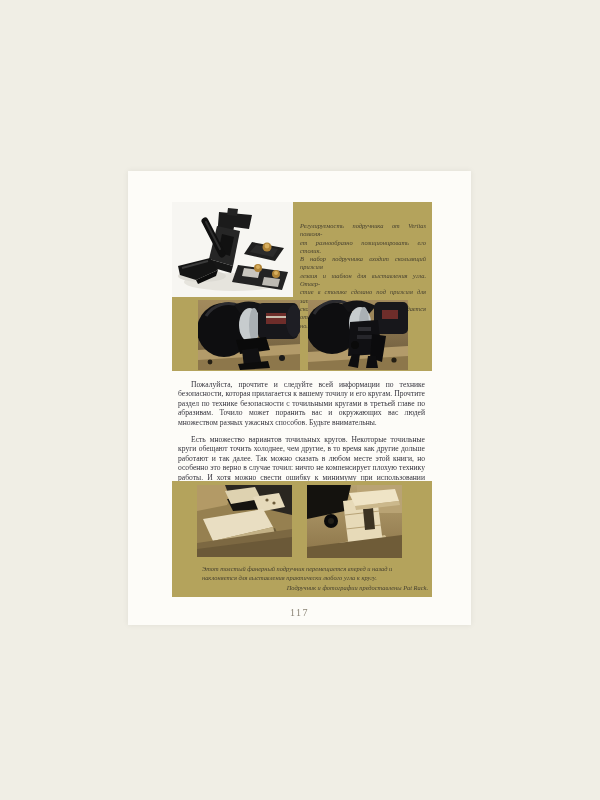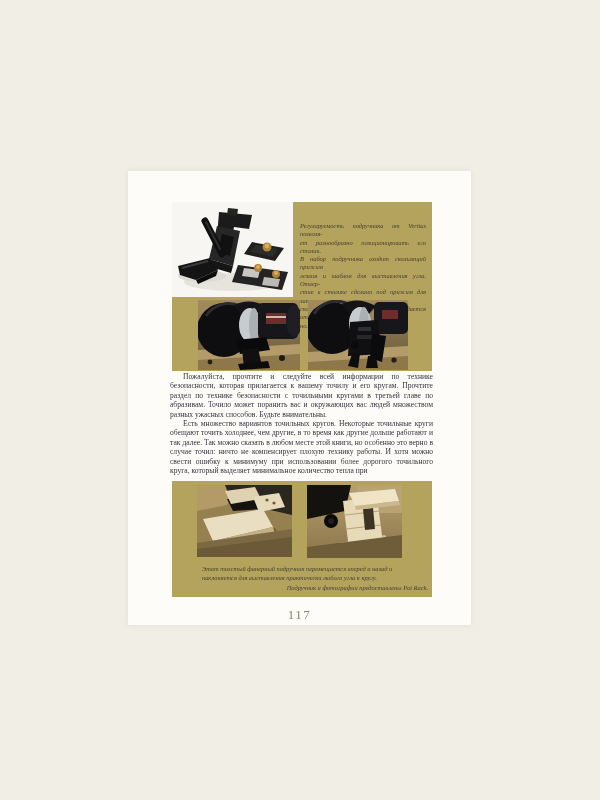--- a/index.html
+++ b/index.html
@@ -33,34 +33,34 @@
   .side-caption{
     position:absolute;left:128px;top:20px;width:126px;
     font-style:italic;font-size:6.4px;line-height:8.3px;
     color:#46402f;text-align:justify;
   }
   .body-text{
     position:absolute;left:42px;top:201px;width:263px;
     font-size:7.6px;line-height:9.4px;
     color:#35343d;text-align:justify;
   }
-  .body-text p{margin:0;text-indent:13px;}
+  .body-text p{margin:8px;text-indent:13px;}
   .bottom-caption{
     position:absolute;left:30px;top:84px;width:215px;
     font-style:italic;font-size:6.4px;line-height:8.6px;
     color:#46402f;
   }
   .credit-line{
     position:absolute;right:4px;top:103px;width:250px;
     font-style:italic;font-size:6.4px;
     color:#46402f;text-align:right;
   }
   .page-number{
     position:absolute;left:0;top:436px;width:100%;
-    text-align:center;font-size:13px;letter-spacing:1.5px;
+    text-align:center;font-size:10px;letter-spacing:1.5px;
     color:#8b8475;
   }
 </style>
 </head>
 <body>
 
 <div class="book-page">
 
   <div class="olive-block top">
 

